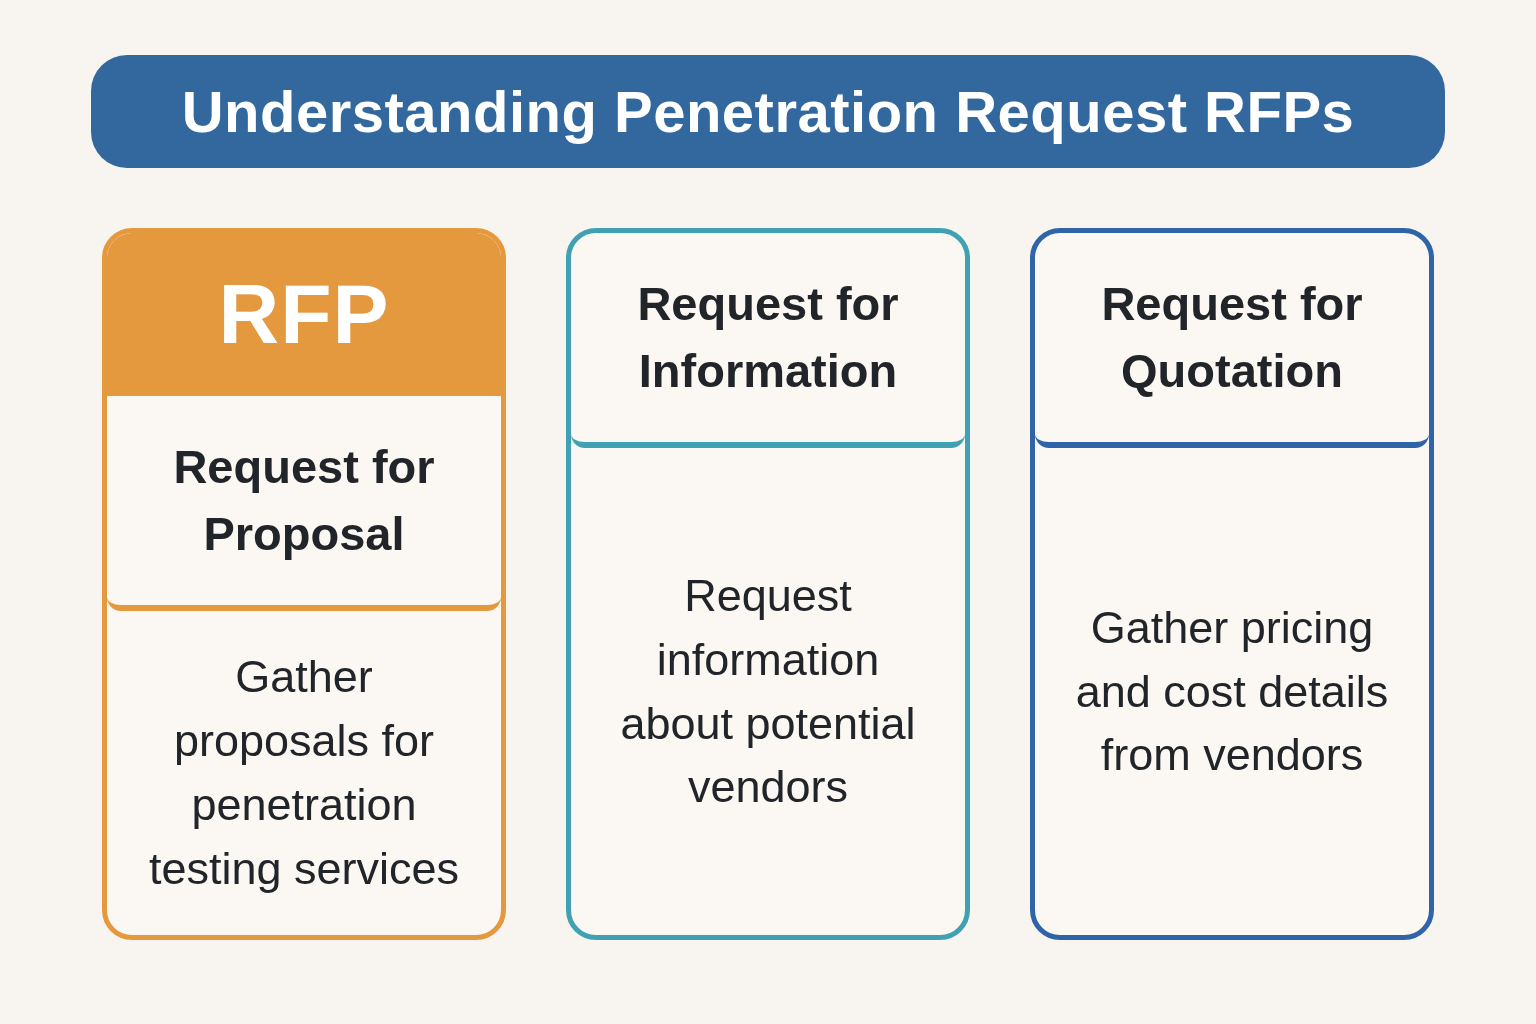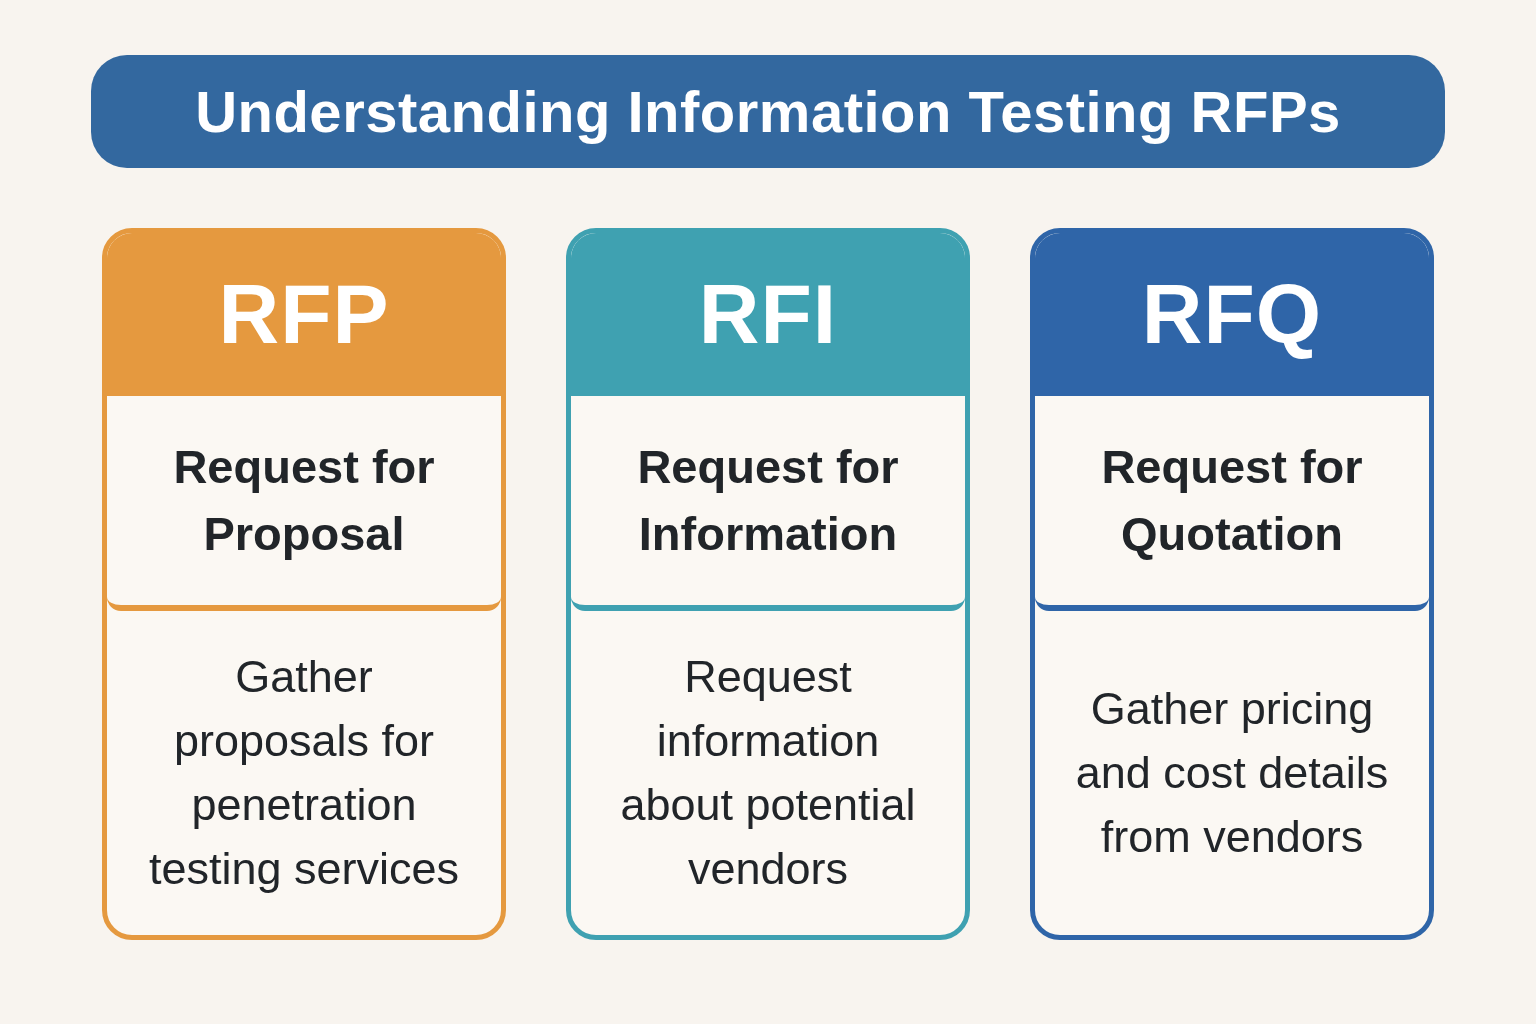--- a/index.html
+++ b/index.html
@@ -101,53 +101,47 @@
   .card-desc {
     font-size: 45px;
     font-weight: 400;
     line-height: 1.42;
   }
 </style>
 </head>
 <body>
 
 <div class="banner" style="--accent: #33689F;">
-  <div class="banner-title">Understanding Information Testing RFPs</div>
+  <div class="banner-title">Understanding Penetration Request RFPs</div>
 </div>
 
 <div class="cards">
 
   <div class="card" style="--accent: #E5993F;">
     <div class="card-header">
       <div class="card-acronym">RFP</div>
     </div>
     <div class="card-title-section">
       <div class="card-title">Request for Proposal</div>
     </div>
     <div class="card-desc-section">
       <div class="card-desc">Gather proposals for penetration testing services</div>
     </div>
   </div>
 
   <div class="card" style="--accent: #3FA1B1;">
-    <div class="card-header">
-      <div class="card-acronym">RFI</div>
-    </div>
     <div class="card-title-section">
       <div class="card-title">Request for Information</div>
     </div>
     <div class="card-desc-section">
       <div class="card-desc">Request information about potential vendors</div>
     </div>
   </div>
 
   <div class="card" style="--accent: #2F65A8;">
-    <div class="card-header">
-      <div class="card-acronym">RFQ</div>
-    </div>
     <div class="card-title-section">
       <div class="card-title">Request for Quotation</div>
     </div>
     <div class="card-desc-section">
       <div class="card-desc">Gather pricing and cost details from vendors</div>
     </div>
   </div>
 
 </div>
 

